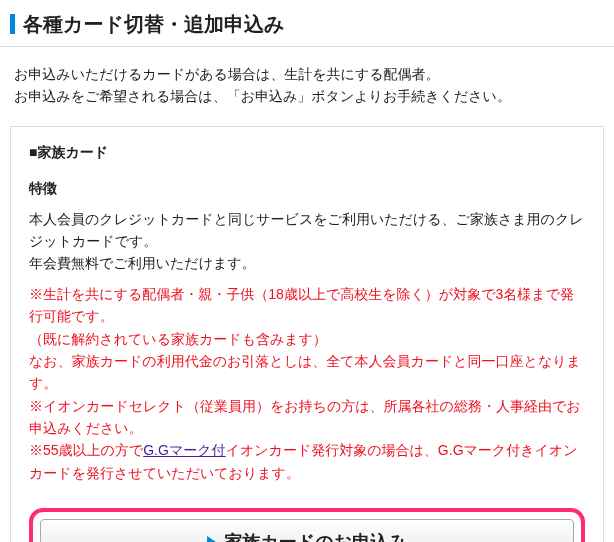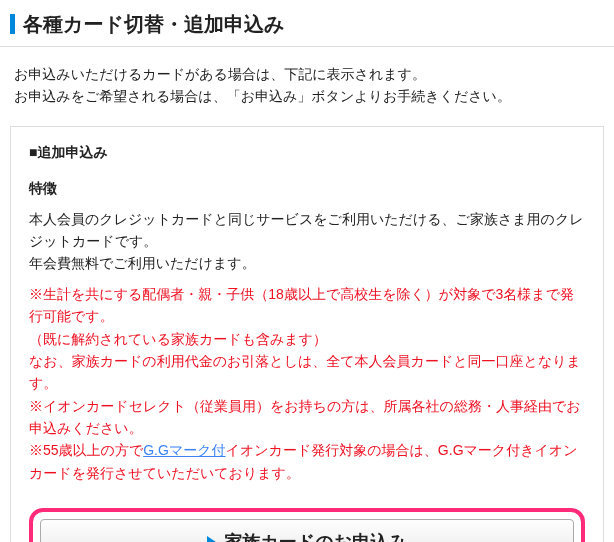--- a/index.html
+++ b/index.html
@@ -44,21 +44,21 @@
     margin-bottom: 8px;
   }
   .features-text {
     margin-bottom: 8px;
   }
   .notes {
     color: #ee1122;
     margin-bottom: 24px;
   }
   .notes a {
-    color: #3b82f6;
+    color: #4c1d95;
     text-decoration: underline;
   }
   .apply-highlight {
     border: 4px solid #ff2a7a;
     border-radius: 14px;
     padding: 7px;
   }
   .apply-button {
     width: 100%;
     height: 46px;
@@ -83,26 +83,26 @@
 </style>
 </head>
 <body>
 
 <div class="page-title-bar">
   <div class="title-accent"></div>
   <div class="page-title">各種カード切替・追加申込み</div>
 </div>
 
 <div class="intro">
-  <div>お申込みいただけるカードがある場合は、下記に表示されます。</div>
+  <div>お申込みいただけるカードがある場合は、生計を共にする配偶者。</div>
   <div>お申込みをご希望される場合は、「お申込み」ボタンよりお手続きください。</div>
 </div>
 
 <div class="card-panel">
-  <div class="panel-title">■追加申込み</div>
+  <div class="panel-title">■家族カード</div>
 
   <div class="features-label">特徴</div>
   <div class="features-text">
     <span>本人会員のクレジットカードと同じサービスをご利用いただける、ご家族さま用のクレジットカードです。</span><br>
     <span>年会費無料でご利用いただけます。</span>
   </div>
 
   <div class="notes">
     <div>※生計を共にする配偶者・親・子供（18歳以上で高校生を除く）が対象で3名様まで発行可能です。</div>
     <div>（既に解約されている家族カードも含みます）</div>

